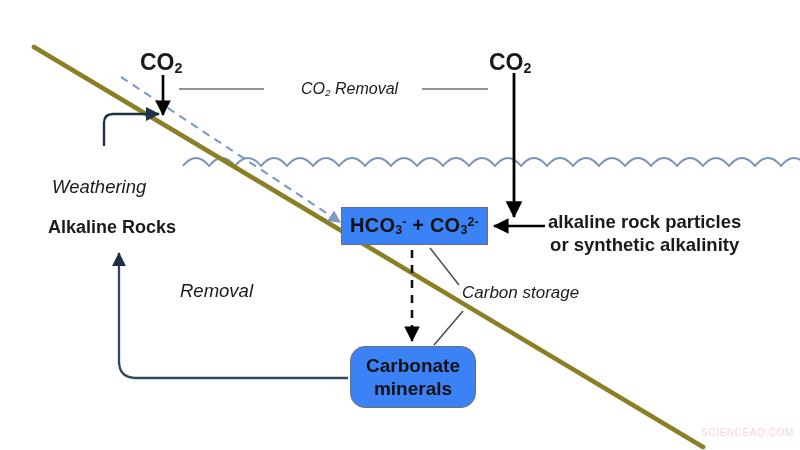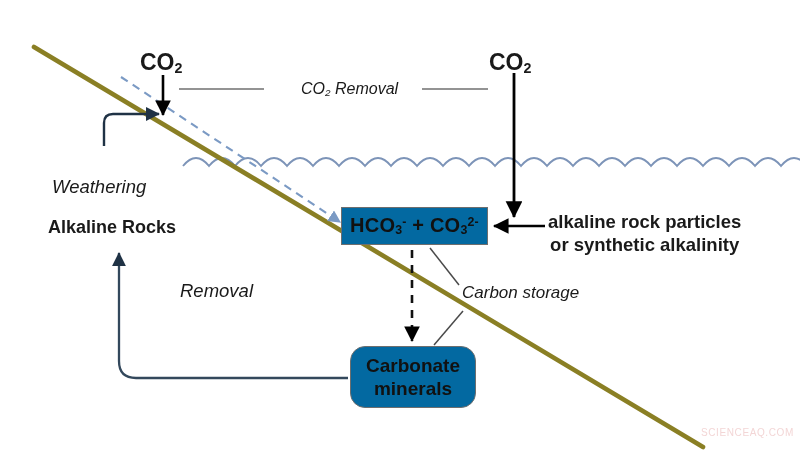--- a/index.html
+++ b/index.html
@@ -85,21 +85,21 @@
   #label-artificially-added {
     left: 548px;
     top: 186px;
     font-size: 18.5px;
     font-weight: bold;
     line-height: 1.28;
   }
   .boxnode {
     position: absolute;
     box-sizing: border-box;
-    background: #0369a1;
+    background: #3b82f6;
     border: 1.4px solid #6e6e6e;
     color: #111111;
     font-weight: bold;
     display: flex;
     align-items: center;
     justify-content: center;
     text-align: center;
   }
   #box-bicarbonate {
     left: 341px;

